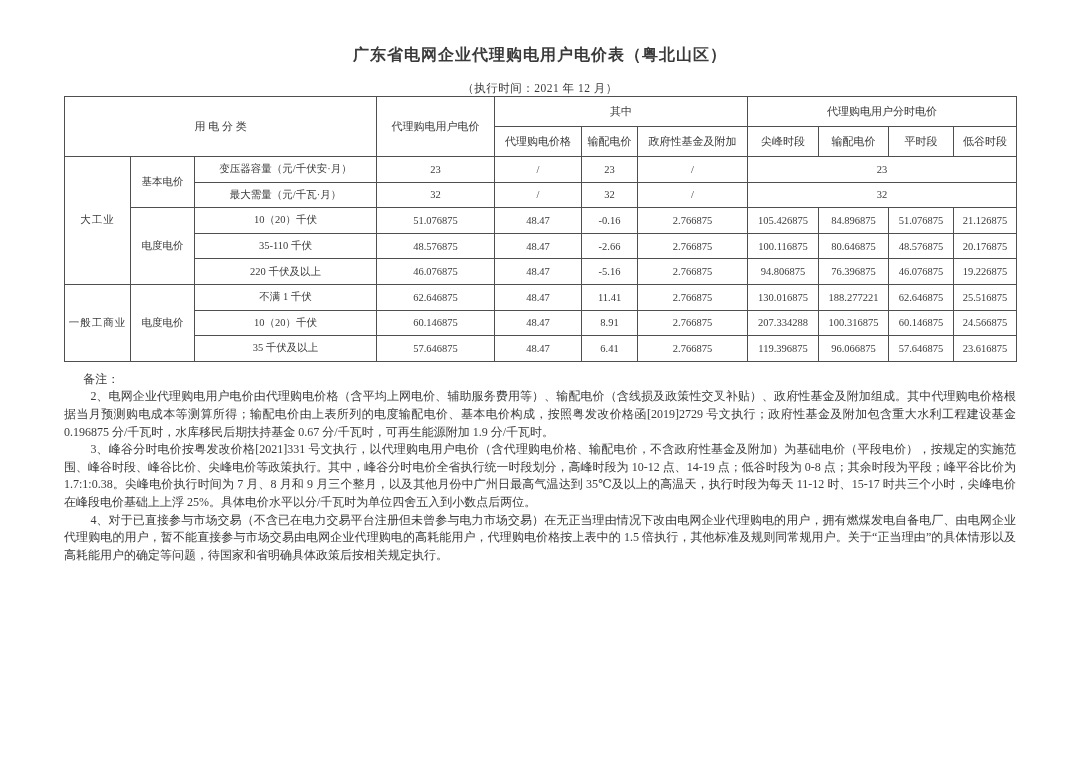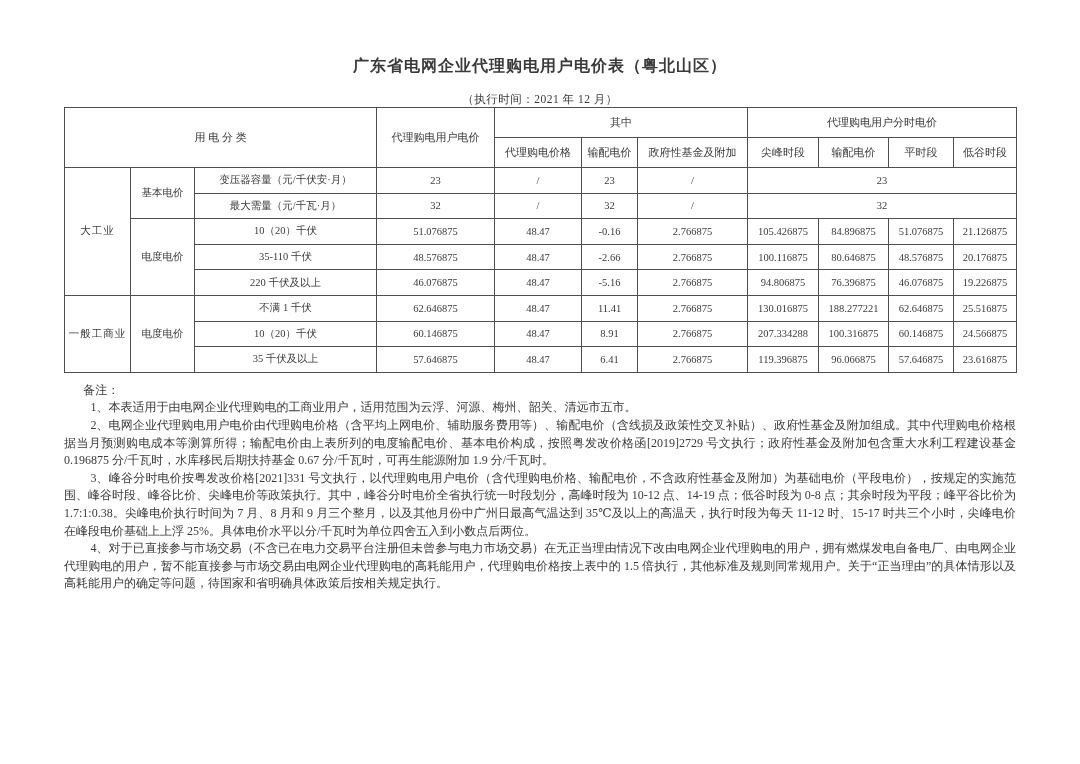--- a/index.html
+++ b/index.html
@@ -9,21 +9,21 @@
   }
   body {
     width: 1080px;
     height: 764px;
     font-family: "Liberation Serif", "DejaVu Serif", serif;
     color: #3a3a3a;
     overflow: hidden;
   }
   .content {
     width: 952px;
-    margin: 16px auto;
+    margin: 5px auto;
     padding-top: 40px;
   }
   .doc-title {
     margin: 0;
     text-align: center;
     font-size: 16px;
     font-weight: bold;
     letter-spacing: 1px;
   }
   .doc-subtitle {
@@ -203,19 +203,18 @@
         <td>119.396875</td>
         <td>96.066875</td>
         <td>57.646875</td>
         <td>23.616875</td>
       </tr>
     </tbody>
   </table>
 
   <div class="notes">
     <p class="notes-heading">备注：</p>
-    <p class="note-item">1、本表适用于由电网企业代理购电的工商业用户，适用范围为云浮、河源、梅州、韶关、清远市五市。</p>
     <p class="note-item">2、电网企业代理购电用户电价由代理购电价格（含平均上网电价、辅助服务费用等）、输配电价（含线损及政策性交叉补贴）、政府性基金及附加组成。其中代理购电价格根据当月预测购电成本等测算所得；输配电价由上表所列的电度输配电价、基本电价构成，按照粤发改价格函[2019]2729 号文执行；政府性基金及附加包含重大水利工程建设基金 0.196875 分/千瓦时，水库移民后期扶持基金 0.67 分/千瓦时，可再生能源附加 1.9 分/千瓦时。</p>
     <p class="note-item">3、峰谷分时电价按粤发改价格[2021]331 号文执行，以代理购电用户电价（含代理购电价格、输配电价，不含政府性基金及附加）为基础电价（平段电价），按规定的实施范围、峰谷时段、峰谷比价、尖峰电价等政策执行。其中，峰谷分时电价全省执行统一时段划分，高峰时段为 10-12 点、14-19 点；低谷时段为 0-8 点；其余时段为平段；峰平谷比价为 1.7:1:0.38。尖峰电价执行时间为 7 月、8 月和 9 月三个整月，以及其他月份中广州日最高气温达到 35℃及以上的高温天，执行时段为每天 11-12 时、15-17 时共三个小时，尖峰电价在峰段电价基础上上浮 25%。具体电价水平以分/千瓦时为单位四舍五入到小数点后两位。</p>
     <p class="note-item">4、对于已直接参与市场交易（不含已在电力交易平台注册但未曾参与电力市场交易）在无正当理由情况下改由电网企业代理购电的用户，拥有燃煤发电自备电厂、由电网企业代理购电的用户，暂不能直接参与市场交易由电网企业代理购电的高耗能用户，代理购电价格按上表中的 1.5 倍执行，其他标准及规则同常规用户。关于“正当理由”的具体情形以及高耗能用户的确定等问题，待国家和省明确具体政策后按相关规定执行。</p>
   </div>
 
 </div>
 
 </body></html>

